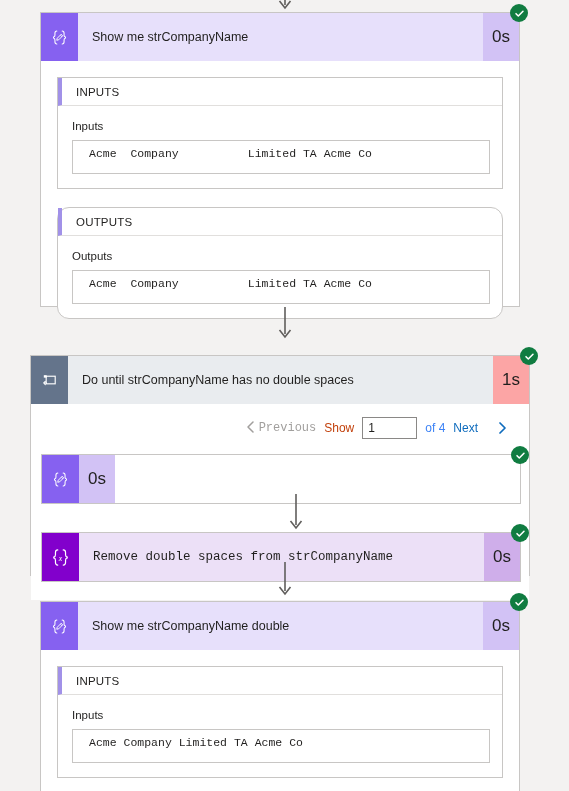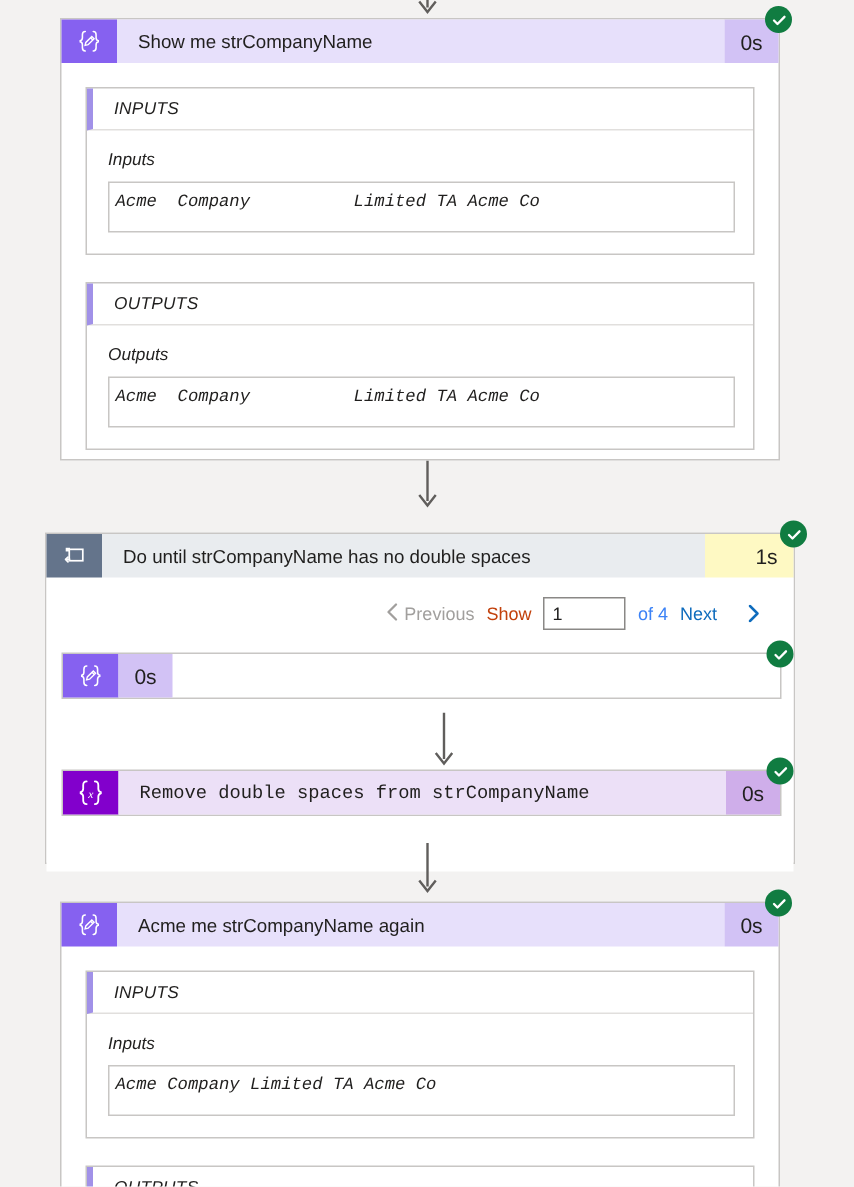--- a/index.html
+++ b/index.html
@@ -40,21 +40,21 @@
   .card {
     position: absolute;
     background: #ffffff;
     border: 1px solid #c8c6c4;
     box-sizing: border-box;
   }
 
   .card-head {
     display: flex;
     align-items: stretch;
-    height: 29px;
+    height: 48px;
     position: relative;
   }
 
   .head-icon {
     width: 37px;
     min-width: 37px;
     display: flex;
     align-items: center;
     justify-content: center;
     color: #ffffff;
@@ -76,26 +76,26 @@
   .head-title.compose  { background: #e7e0fb; }
   .head-title.setvar   { background: #ece0f7; font-family: Liberation Mono, monospace; }
   .head-title.douintil { background: #e9ecef; }
 
   .head-dur {
     width: 36px;
     min-width: 36px;
     display: flex;
     align-items: center;
     justify-content: center;
-    font-size: 14px;
+    font-size: 17px;
     color: #201f1e;
   }
   .head-dur.compose  { background: #d2c2f5; }
   .head-dur.setvar   { background: #cfaeea; }
-  .head-dur.douintil { background: #fef9c3; padding-left: 23px; }
+  .head-dur.douintil { background: #fca5a5; }
 
   .status-badge {
     position: absolute;
     top: -9px;
     right: -9px;
     width: 18px;
     height: 18px;
     border-radius: 50%;
     background: #107c41;
     color: #fff;
@@ -106,21 +106,20 @@
 
   
   .card-body {
     padding: 16px 16px 16px 16px;
   }
 
   .io-section {
     border: 1px solid #c8c6c4;
     background: #fff;
     margin-bottom: 18px;
-    font-style: italic;
   }
   .io-header {
     height: 28px;
     display: flex;
     align-items: center;
     padding-left: 14px;
     border-bottom: 1px solid #e1dfdd;
     border-left: 4px solid #a191e8;
     font-size: 11.5px;
     letter-spacing: .2px;
@@ -131,21 +130,21 @@
     padding: 14px 12px 14px 14px;
   }
   .io-label {
     font-size: 11.5px;
     color: #201f1e;
     margin-bottom: 8px;
   }
   .io-value {
     border: 1px solid #c8c6c4;
     background: #fff;
-    padding: 6px 4px;
+    padding: 6px 16px;
     min-height: 20px;
     font-family: "Liberation Mono", "DejaVu Sans Mono", monospace;
     font-size: 11.5px;
     color: #201f1e;
     white-space: pre;
     overflow: hidden;
   }
 
   
   .pager {
@@ -155,20 +154,21 @@
     gap: 8px;
     padding: 13px 22px 11px 0;
     font-size: 12px;
   }
   .pager-prev {
     color: #a19f9d;
     display: flex;
     align-items: flex-start;
     gap: 4px;
     cursor: default;
+    font-family: Liberation Mono, monospace;
   }
   .pager-next {
     color: #0f6cbd;
     display: flex;
     align-items: center;
     gap: 20px;
     cursor: pointer;
   }
   .pager-show { color: #c2410c; }
   .pager-of   { color: #3b82f6; text-align: right; }
@@ -235,21 +235,21 @@
 
     <div class="card-body">
       <div class="io-section">
         <div class="io-header">INPUTS</div>
         <div class="io-content">
           <div class="io-label">Inputs</div>
           <div class="io-value">Acme  Company          Limited TA Acme Co</div>
         </div>
       </div>
 
-      <div class="io-section" style="margin-bottom:12px;">
+      <div class="io-section" style="margin-bottom:12px;border-radius:12px;">
         <div class="io-header">OUTPUTS</div>
         <div class="io-content">
           <div class="io-label">Outputs</div>
           <div class="io-value">Acme  Company          Limited TA Acme Co</div>
         </div>
       </div>
     </div>
   </div>
 
   <div class="connector" style="top:307px;height:34px;">
@@ -365,21 +365,21 @@
 
     <div class="card-head">
       <div class="head-icon compose">
         <svg width="19" height="19" viewBox="0 0 20 20" aria-hidden="true">
           <path d="M7.2 3.2c-1.6 0-2 .8-2 2.2v2.1c0 1-.5 1.8-1.5 2.1v.8c1 .3 1.5 1.1 1.5 2.1v2.1c0 1.4.4 2.2 2 2.2" fill="none" stroke="#fff" stroke-width="1.1" stroke-linecap="round"></path>
           <path d="M12.8 3.2c1.6 0 2 .8 2 2.2v2.1c0 1 .5 1.8 1.5 2.1v.8c-1 .3-1.5 1.1-1.5 2.1v2.1c0 1.4-.4 2.2-2 2.2" fill="none" stroke="#fff" stroke-width="1.1" stroke-linecap="round"></path>
           <path d="M11.8 6.6 L7.6 10.8 L7.1 12.9 L9.2 12.4 L13.4 8.2 Z" fill="none" stroke="#fff" stroke-width="1"></path>
           <line x1="10.9" y1="7.5" x2="12.5" y2="9.1" stroke="#fff" stroke-width="1"></line>
         </svg>
       </div>
-      <div class="head-title compose">Acme me strCompanyName again</div>
+      <div class="head-title compose">Show me strCompanyName double</div>
       <div class="head-dur compose">0s</div>
       <div class="status-badge">
         <svg width="11" height="11" viewBox="0 0 12 12" aria-hidden="true">
           <path d="M2.2 6.2 L4.7 8.7 L9.8 3.5" fill="none" stroke="#fff" stroke-width="1.7" stroke-linecap="round" stroke-linejoin="round"></path>
         </svg>
       </div>
     </div>
 
     <div class="card-body">
       <div class="io-section">

